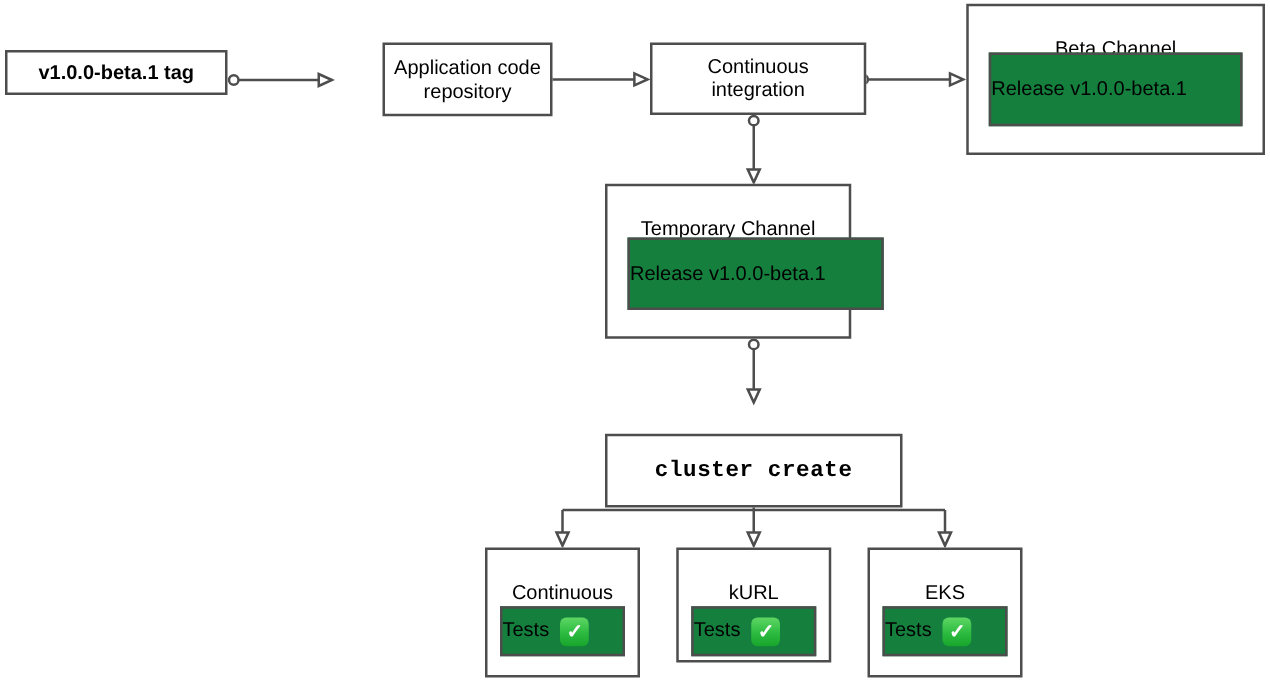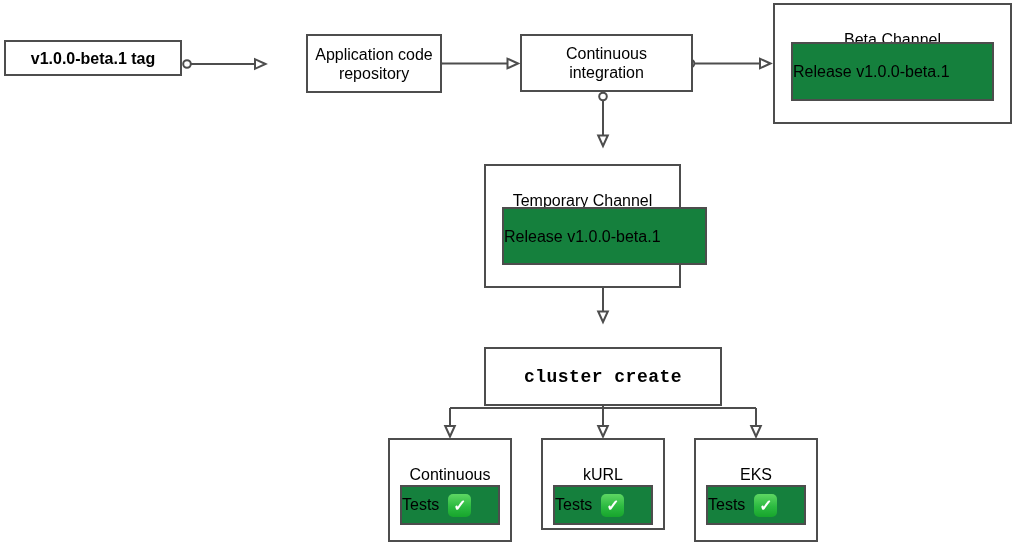--- a/index.html
+++ b/index.html
@@ -154,21 +154,21 @@
     <span class="node-label wrap-120">Continuous integration</span>
   </div>
 
   <div class="box" style="left:773px; top:3px; width:239px; height:121px;">
     <span class="group-title">Beta Channel</span>
     <div class="inner-box" style="left:16px; top:37px; width:203px; height:59px;">
       <span class="node-label">Release v1.0.0-beta.1</span>
     </div>
   </div>
 
-  <div class="box" style="left:484px; top:164px; width:197px; height:124px;">
+  <div class="box" style="left:484px; top:147px; width:197px; height:124px;">
     <span class="group-title">Temporary Channel</span>
     <div class="inner-box" style="left:16px; top:41px; width:205px; height:58px;">
       <span class="node-label">Release v1.0.0-beta.1</span>
     </div>
   </div>
 
   <div class="box center-flex" style="left:484px; top:324px; width:238px; height:59px;margin-top:23px;">
     <span class="mono-label">cluster create</span>
   </div>
 

